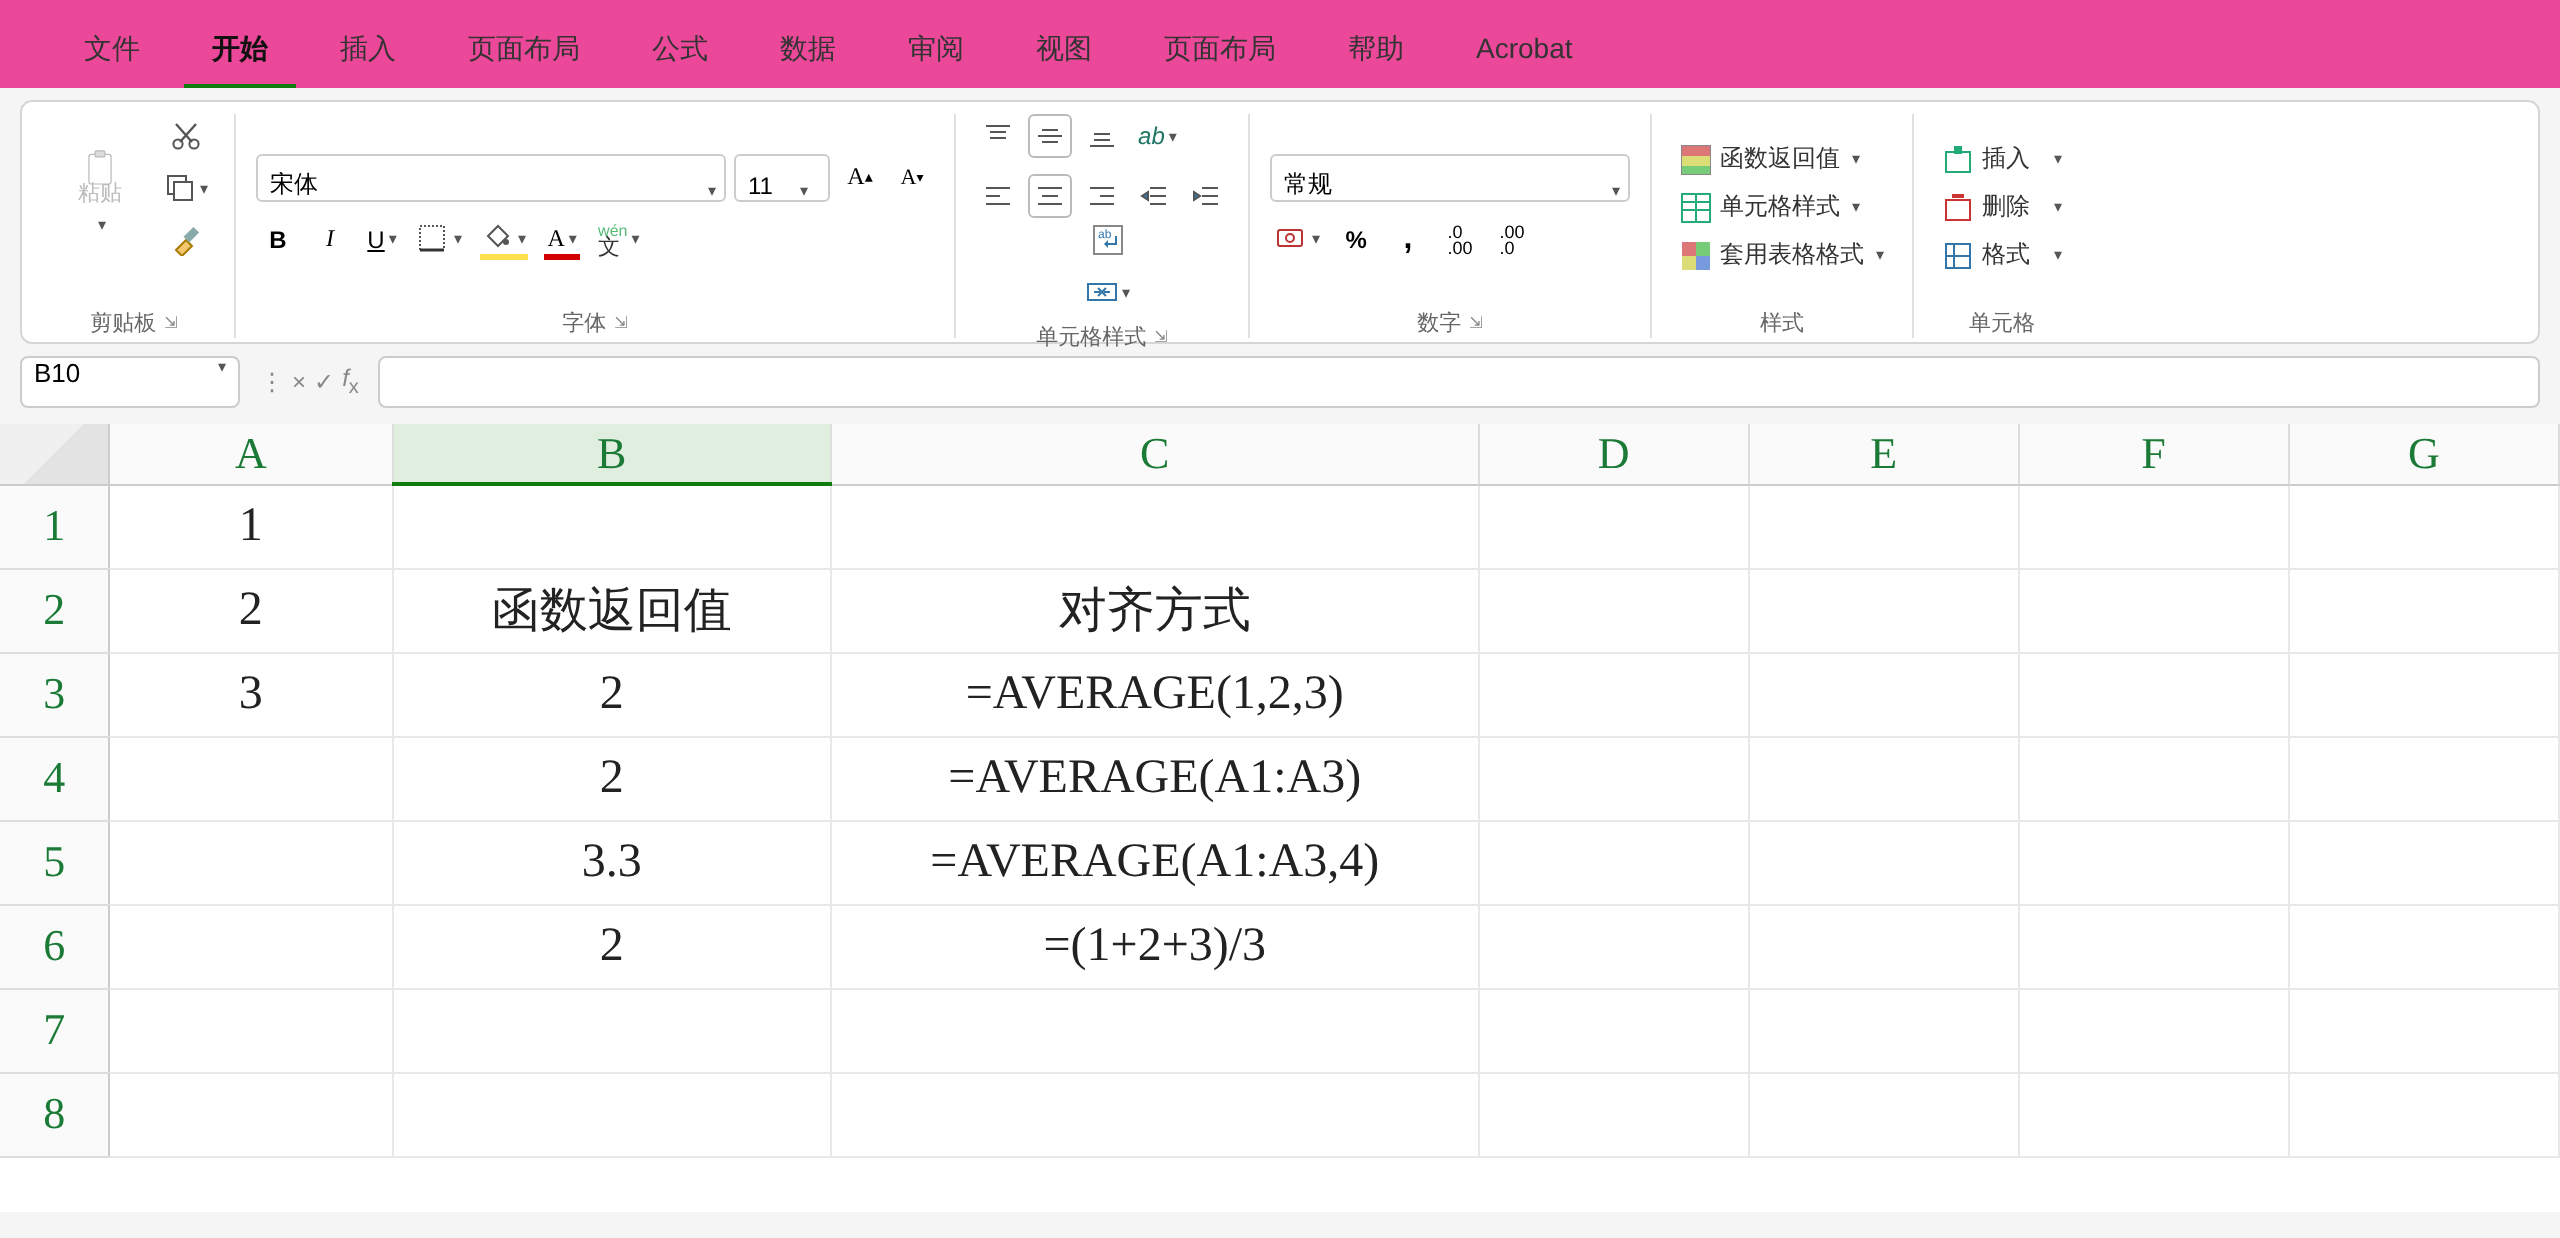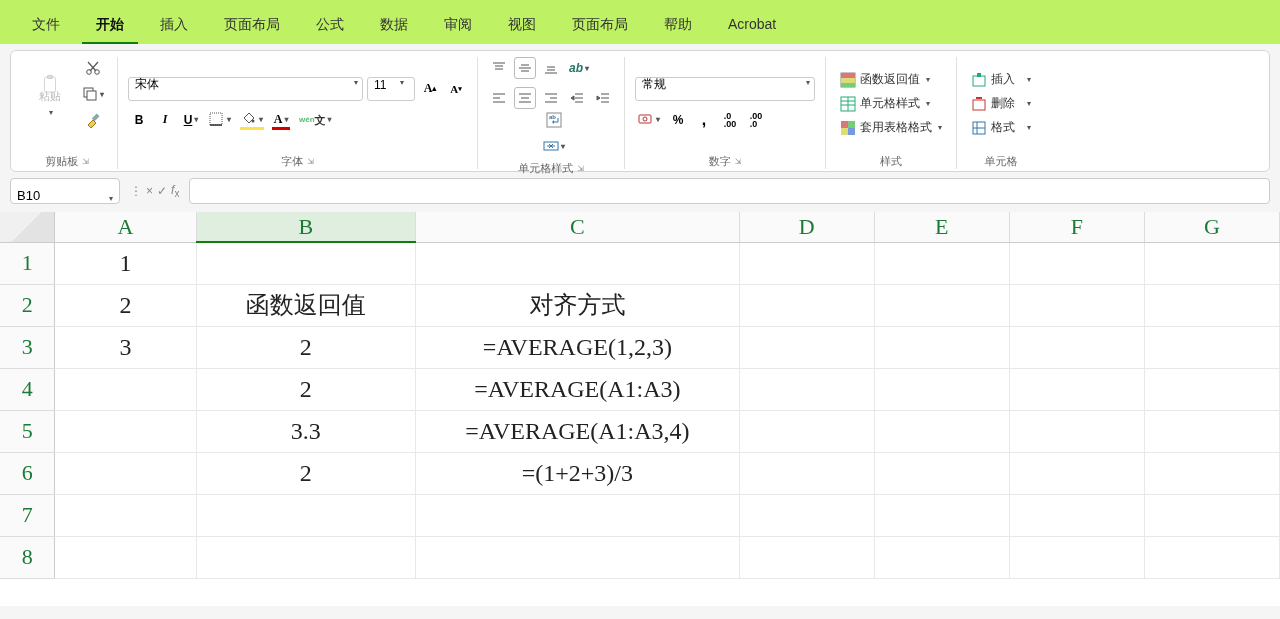--- a/index.html
+++ b/index.html
@@ -7,23 +7,23 @@
       font-family: "Segoe UI", -apple-system, sans-serif;
       font-size: 12px;
       background: #f5f5f5;
       overflow: hidden;
       width: 1280px;
       height: 619px;
     }
     
     .tab-bar {
       display: flex;
-      padding: 8px 0 0 18px;
+      padding: 8px 0 0 28px;
       gap: 8px;
-      background: #bef264;
+      background: #ec4899;
     }
     .tab {
       padding: 8px 14px;
       font-size: 14px;
       color: #333;
       cursor: pointer;
       border-bottom: 2px solid transparent;
     }
     .tab.active {
       font-weight: 600;
@@ -73,40 +73,39 @@
     .row { display: flex; gap: 4px; align-items: center; }
     .btn {
       display: flex;
       align-items: center;
       justify-content: center;
       min-width: 22px;
       height: 22px;
       padding: 0 3px;
       border-radius: 3px;
       cursor: pointer;
-      font-weight: bold;
     }
     .big-btn {
       display: flex;
       flex-direction: column;
       align-items: center;
       width: 46px;
       height: 72px;
       justify-content: center;
       border-radius: 3px;
       cursor: pointer;
       font-size: 11px;
       color: #555;
       gap: 4px;
     }
     .big-btn.disabled { color: #bbb; }
     .dd-arrow { font-size: 8px; color: #555; margin-left: 2px; }
     .combo {
       display: flex;
-      align-items: flex-start;
+      align-items: flex-end;
       border: 1px solid #ccc;
       background: #fff;
       height: 24px;
       padding: 0 4px 0 6px;
       border-radius: 3px;
       font-size: 12px;
     }
     .combo input {
       border: none;
       outline: none;
@@ -133,21 +132,21 @@
       gap: 4px;
       height: 26px;
     }
     .name-box {
       width: 110px;
       border: 1px solid #ccc;
       background: #fff;
       border-radius: 4px;
       height: 26px;
       display: flex;
-      align-items: flex-end;
+      align-items: flex-start;
       padding: 0 6px;
     }
     .name-box input { border: none; outline: none; font-size: 13px; flex: 1; width: 70px; }
     .fx-btns { display: flex; align-items: center; gap: 4px; padding: 0 6px; color: #888; }
     .formula-input {
       flex: 1;
       border: 1px solid #ccc;
       border-radius: 4px;
       height: 26px;
       background: #fff;
@@ -322,21 +321,21 @@
                 <circle cx="12" cy="9" r="1.5" fill="#555"></circle>
               </svg>
           </span>
             <span class="dd-arrow">▾</span>
         </div>
         <div class="btn underline-color" style="--uc:#d40000">
           <span style="font-family:serif">A</span>
             <span class="dd-arrow">▾</span>
         </div>
         <div class="btn">
-          <span style="display:flex;line-height:8px;font-size:8px;color:#5b7">
+          <span style="display:flex;flex-direction:column;line-height:8px;font-size:8px;color:#5b7">
               <span>wén</span>
               <span style="font-size:11px;color:#333">文</span>
             </span>
           <span class="dd-arrow">▾</span>
         </div>
       </div>
     </div>
     <div class="rgroup-label">
       <span>字体</span>
       <span class="dlg">⇲</span>

